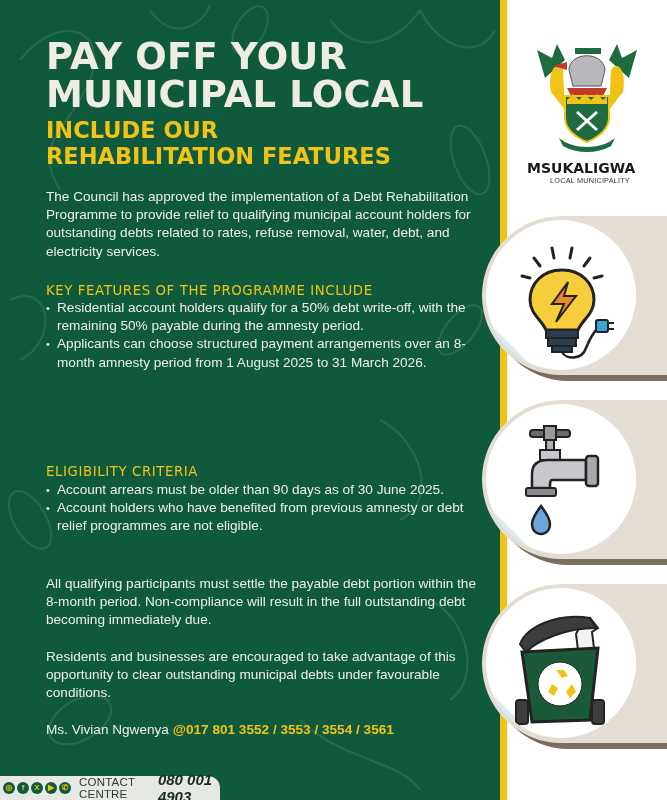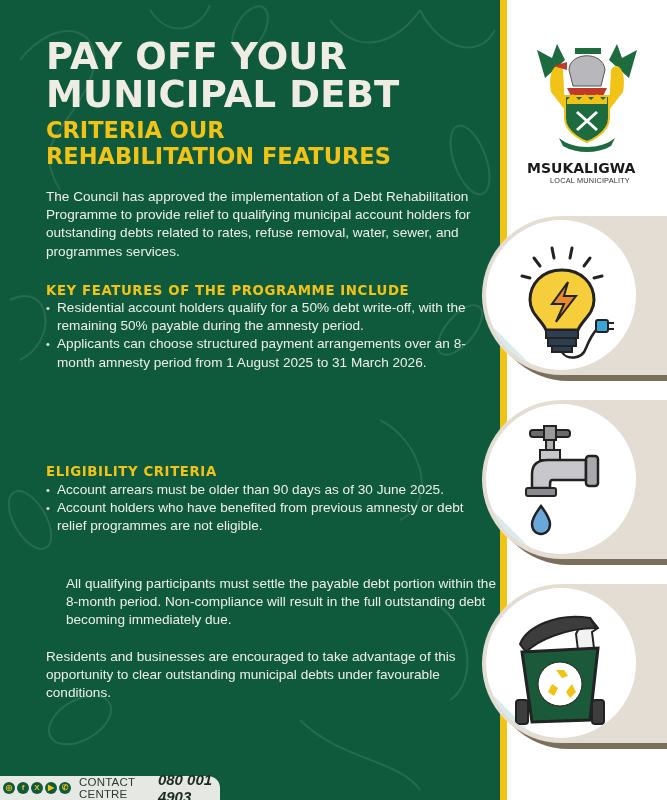--- a/index.html
+++ b/index.html
@@ -31,21 +31,21 @@
     font-family: "DejaVu Sans", sans-serif; font-weight: bold;
     color: #f2c317; font-size: 22.5px; line-height: 26px;
   }
 
   .body-text {
     position: absolute; left: 46px; width: 430px;
     color: #eeeeea; font-size: 13.6px; line-height: 18.2px;
   }
   .section-heading {
     position: absolute; left: 46px;
-    font-family: "DejaVu Sans", sans-serif; font-weight: bold;
+    font-family: "DejaVu Sans", sans-serif; font-weight: normal;
     color: #f2c317; font-size: 13.3px; letter-spacing: 0.6px;
   }
   ul.bullets { list-style: none; }
   ul.bullets li { position: relative; padding-left: 11px; }
   ul.bullets li::before {
     content: "\2022"; position: absolute; left: 0; top: 0; color: #eeeeea; font-size: 11px;
   }
   .phone { color: #f2c317; font-weight: bold; }
 
   .contact-bar {
@@ -107,45 +107,46 @@
     <ellipse cx="30" cy="520" rx="16" ry="32" transform="rotate(-30 30 520)"></ellipse>
     <path d="M430 600 C470 620 480 680 450 700 M300 720 C340 760 400 760 420 790"></path>
     <ellipse cx="80" cy="720" rx="20" ry="34" transform="rotate(60 80 720)"></ellipse>
   </svg>
 </div>
 <div class="yellow-stripe"></div>
 <div class="white-area"></div>
 
 <div class="headline">
   <div>PAY OFF YOUR</div>
-  <div>MUNICIPAL DEBT</div>
+  <div>MUNICIPAL LOCAL</div>
 </div>
 <div class="subheadline">
-  <div>CRITERIA OUR</div>
+  <div>INCLUDE OUR</div>
   <div>REHABILITATION FEATURES</div>
 </div>
 
-<p class="body-text" style="top:188px;">The Council has approved the implementation of a Debt Rehabilitation Programme to provide relief to qualifying municipal account holders for outstanding debts related to rates, refuse removal, water, sewer, and programmes services.</p>
+<p class="body-text" style="top:188px;">The Council has approved the implementation of a Debt Rehabilitation Programme to provide relief to qualifying municipal account holders for outstanding debts related to rates, refuse removal, water, debt, and electricity services.</p>
 
 <div class="section-heading" style="top:283px;">KEY FEATURES OF THE PROGRAMME INCLUDE</div>
 <ul class="body-text bullets" style="top:299px; left:46px;">
   <li>Residential account holders qualify for a 50% debt write-off, with the remaining 50% payable during the amnesty period.</li>
   <li>Applicants can choose structured payment arrangements over an 8-month amnesty period from 1 August 2025 to 31 March 2026.</li>
 </ul>
 
 <div class="section-heading" style="top:464px;">ELIGIBILITY CRITERIA</div>
 <ul class="body-text bullets" style="top:481px; left:46px;">
   <li>Account arrears must be older than 90 days as of 30 June 2025.</li>
   <li>Account holders who have benefited from previous amnesty or debt relief programmes are not eligible.</li>
 </ul>
 
-<p class="body-text" style="top:575px;margin-left:20px;">All qualifying participants must settle the payable debt portion within the 8-month period. Non-compliance will result in the full outstanding debt becoming immediately due.</p>
+<p class="body-text" style="top:575px;">All qualifying participants must settle the payable debt portion within the 8-month period. Non-compliance will result in the full outstanding debt becoming immediately due.</p>
 <p class="body-text" style="top:648px;">Residents and businesses are encouraged to take advantage of this opportunity to clear outstanding municipal debts under favourable conditions.</p>
 
 <div class="body-text" style="top:721px;">
+  <div><span>Ms. Vivian Ngwenya </span><span class="phone">@017 801 3552 / 3553 / 3554 / 3561</span></div>
 </div>
 
 <div class="contact-bar">
   <div class="social">
     <span>◎</span>
     <span>f</span>
     <span>X</span>
     <span>▶</span>
     <span>✆</span>
   </div>

